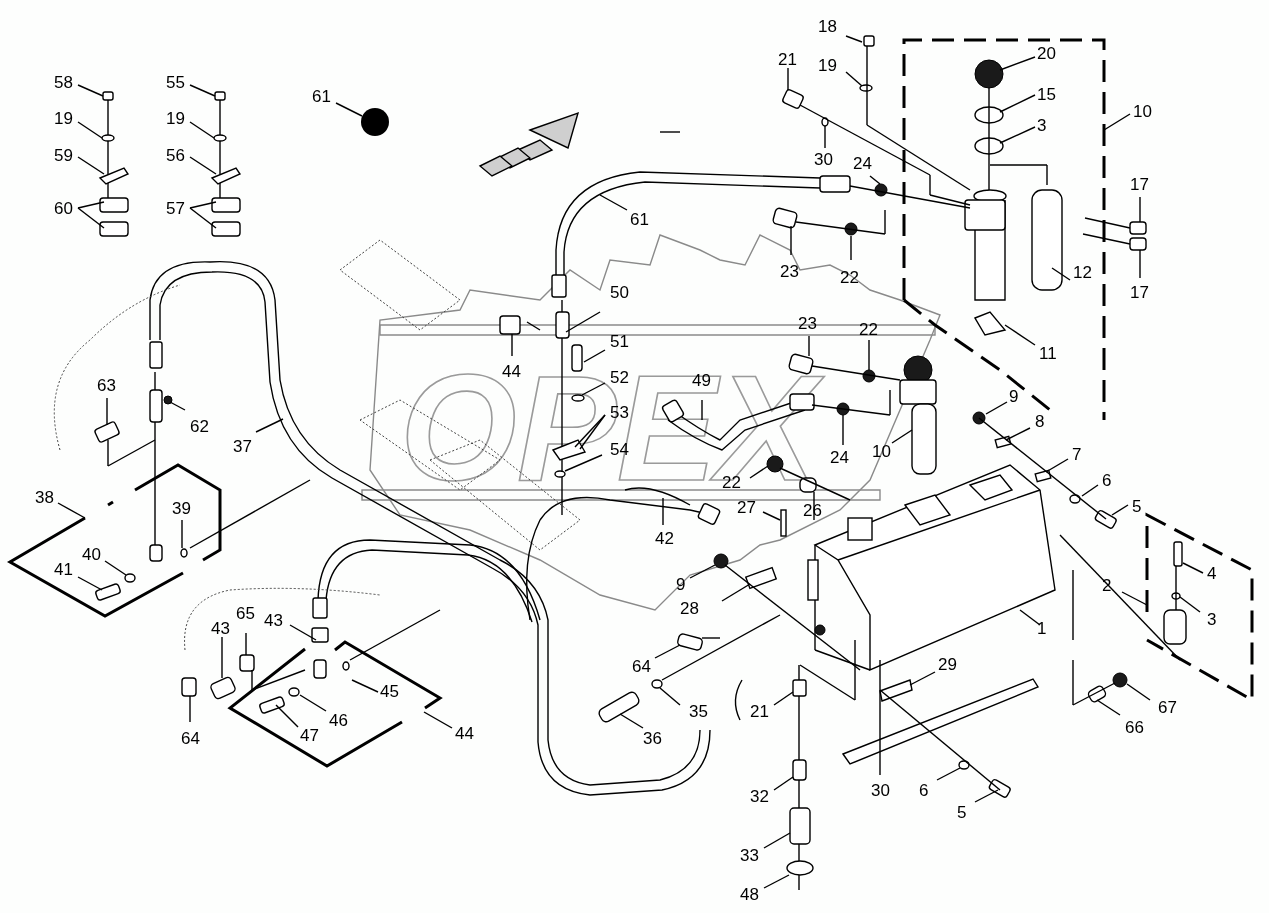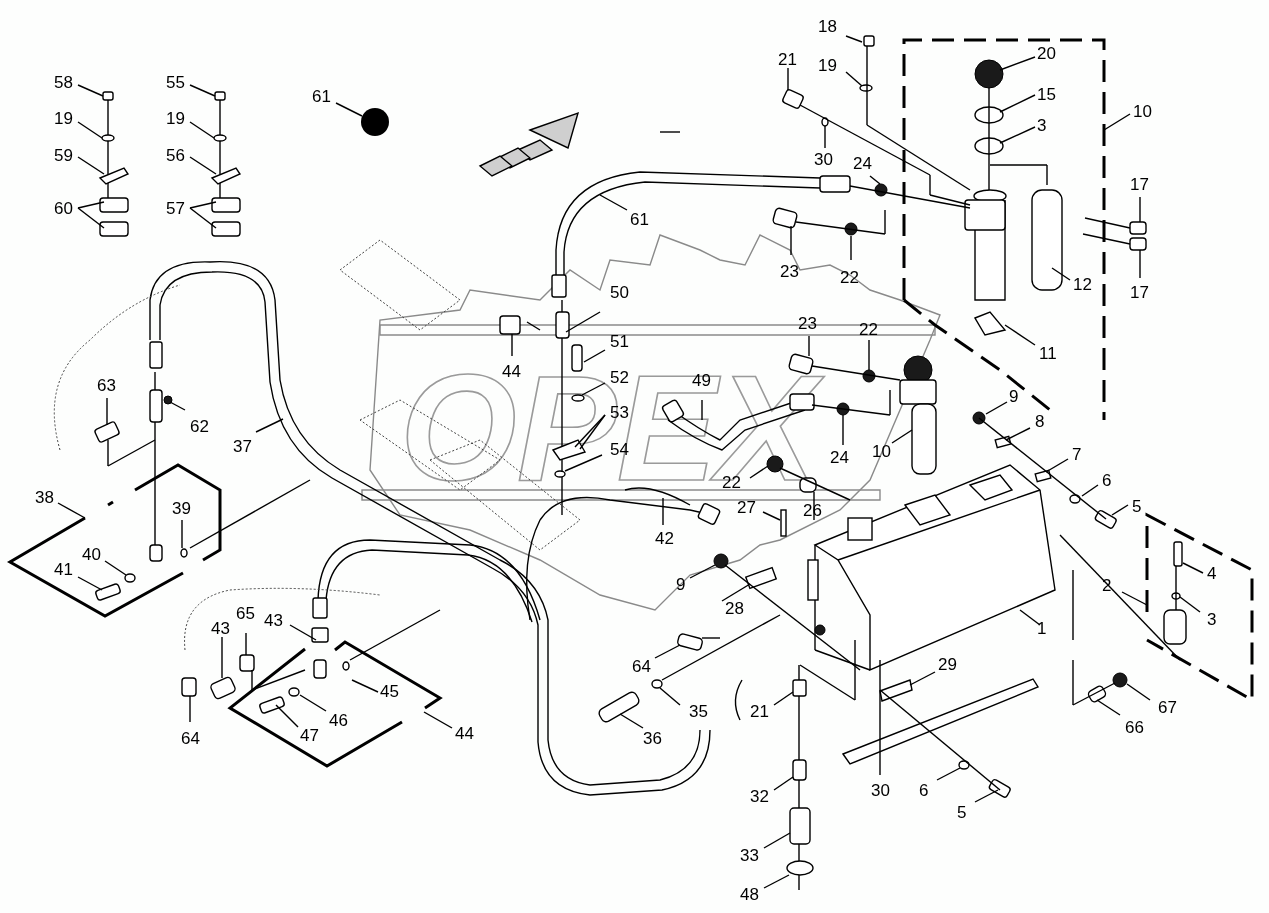--- a/index.html
+++ b/index.html
@@ -338,42 +338,42 @@
 <span class="callout" style="left:957px;top:804px">5</span>
 <span class="callout" style="left:1102px;top:472px">6</span>
 <span class="callout" style="left:919px;top:782px">6</span>
 <span class="callout" style="left:1072px;top:446px">7</span>
 <span class="callout" style="left:1035px;top:413px">8</span>
 <span class="callout" style="left:1009px;top:388px">9</span>
 <span class="callout" style="left:676px;top:576px">9</span>
 <span class="callout" style="left:1133px;top:103px">10</span>
 <span class="callout" style="left:872px;top:443px">10</span>
 <span class="callout" style="left:1039px;top:345px">11</span>
-<span class="callout" style="left:1073px;top:276px">12</span>
+<span class="callout" style="left:1073px;top:264px">12</span>
 <span class="callout" style="left:1037px;top:117px">3</span>
 <span class="callout" style="left:1037px;top:86px">15</span>
 <span class="callout" style="left:1037px;top:45px">20</span>
 <span class="callout" style="left:1130px;top:176px">17</span>
 <span class="callout" style="left:1130px;top:284px">17</span>
 <span class="callout" style="left:818px;top:18px">18</span>
 <span class="callout" style="left:818px;top:57px">19</span>
 <span class="callout" style="left:54px;top:110px">19</span>
 <span class="callout" style="left:166px;top:110px">19</span>
 <span class="callout" style="left:814px;top:151px">30</span>
 <span class="callout" style="left:778px;top:51px">21</span>
 <span class="callout" style="left:840px;top:269px">22</span>
 <span class="callout" style="left:859px;top:321px">22</span>
 <span class="callout" style="left:780px;top:263px">23</span>
 <span class="callout" style="left:798px;top:315px">23</span>
 <span class="callout" style="left:853px;top:155px">24</span>
 <span class="callout" style="left:830px;top:449px">24</span>
 <span class="callout" style="left:722px;top:474px">22</span>
 <span class="callout" style="left:803px;top:502px">26</span>
 <span class="callout" style="left:737px;top:499px">27</span>
-<span class="callout" style="left:725px;top:600px">28</span>
+<span class="callout" style="left:680px;top:600px">28</span>
 <span class="callout" style="left:938px;top:656px">29</span>
 <span class="callout" style="left:871px;top:782px">30</span>
 <span class="callout" style="left:750px;top:703px">21</span>
 <span class="callout" style="left:750px;top:788px">32</span>
 <span class="callout" style="left:740px;top:847px">33</span>
 <span class="callout" style="left:740px;top:886px">48</span>
 <span class="callout" style="left:689px;top:703px">35</span>
 <span class="callout" style="left:643px;top:730px">36</span>
 <span class="callout" style="left:233px;top:438px">37</span>
 <span class="callout" style="left:35px;top:489px">38</span>

